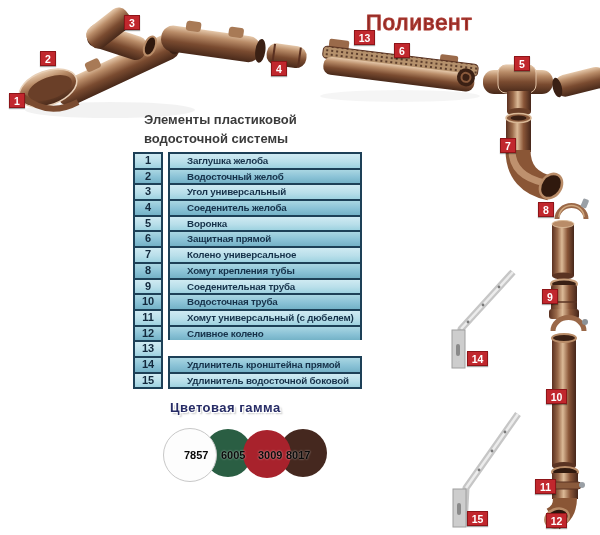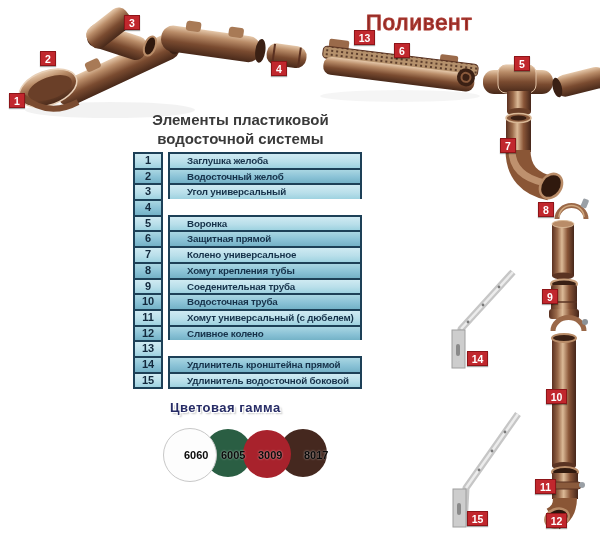--- a/index.html
+++ b/index.html
@@ -3,22 +3,22 @@
 <meta charset="utf-8">
 <style>
   html,body{margin:0;padding:0;background:#fff;}
   #canvas{position:relative;width:600px;height:535px;background:#fff;overflow:hidden;
           font-family:"Liberation Sans",sans-serif;}
   
   .brand{position:absolute;left:366px;top:10px;width:200px;font-size:22px;font-weight:400;
          letter-spacing:1px;color:#7f1d1d;-webkit-text-stroke:1.2px var(--brandRed);
          text-shadow:0 0 1px var(--brandRed);}
   
-  .tbl-title{position:absolute;left:126px;top:110px;width:229px;text-align:center;
-             font-size:15px;font-weight:bold;color:var(--titleText);line-height:19px;}
+  .tbl-title{position:absolute;left:144px;top:110px;width:229px;text-align:left;
+             font-size:13px;font-weight:bold;color:var(--titleText);line-height:19px;}
   .tbl{position:absolute;left:133px;top:152px;width:229px;}
   .row{display:flex;height:15.7px;box-sizing:border-box;}
   .cell{box-sizing:border-box;border-top:2px solid var(--tableBorder);overflow:hidden;}
   .row:last-child .cell{border-bottom:2px solid var(--tableBorder);height:17.7px;}
   .num{width:30px;border-left:2px solid var(--tableBorder);border-right:2px solid var(--tableBorder);
        text-align:center;font-weight:bold;font-size:11px;color:#13293d;line-height:13px;}
   .gap{width:5px;}
   .name{flex:1;border-left:2px solid var(--tableBorder);border-right:2px solid var(--tableBorder);
         font-weight:bold;font-size:9.8px;color:var(--tableText);line-height:13px;
         padding-left:17px;letter-spacing:-0.2px;white-space:nowrap;}
@@ -203,20 +203,21 @@
         <div class="cell name dark">Водосточный желоб</div>
       </div>
     <div class="row">
         <div class="cell num light">3</div>
         <div class="gap"></div>
         <div class="cell name light">Угол универсальный</div>
       </div>
     <div class="row">
         <div class="cell num dark">4</div>
         <div class="gap"></div>
+        <div class="cell name dark">Соеденитель желоба</div>
       </div>
     <div class="row">
         <div class="cell num light">5</div>
         <div class="gap"></div>
         <div class="cell name light">Воронка</div>
       </div>
     <div class="row">
         <div class="cell num dark">6</div>
         <div class="gap"></div>
         <div class="cell name dark">Защитная прямой</div>
@@ -281,18 +282,18 @@
   <div class="marker" style="left:546px;top:513px;width:21px">12</div>
   <div class="marker" style="left:354px;top:30px;width:21px">13</div>
   <div class="marker" style="left:467px;top:351px;width:21px">14</div>
   <div class="marker" style="left:467px;top:511px;width:21px">15</div>
 
   <div class="gamma-title">Цветовая гамма</div>
   <div class="swatch" style="left: 163px; top: 428px; width: 52px; height: 52px; border: 1px solid rgb(200, 200, 200); z-index: 4; background-color: rgb(253, 253, 253);"></div>
   <div class="swatch" style="left: 204px; top: 429px; width: 48px; height: 48px; z-index: 2; background-color: rgb(42, 94, 67);"></div>
   <div class="swatch" style="left: 243px; top: 430px; width: 48px; height: 48px; z-index: 3; background-color: rgb(168, 34, 44);"></div>
   <div class="swatch" style="left: 279px; top: 429px; width: 48px; height: 48px; z-index: 1; background-color: rgb(69, 40, 31);"></div>
-  <div class="sw-label" style="left:184px;top:449px">6060</div>
+  <div class="sw-label" style="left:184px;top:449px">7857</div>
   <div class="sw-label" style="left:221px;top:449px">6005</div>
   <div class="sw-label" style="left:258px;top:449px">3009</div>
-  <div class="sw-label" style="left:304px;top:449px">8017</div>
+  <div class="sw-label" style="left:286px;top:449px">8017</div>
 
 </div>
 
 </body></html>

